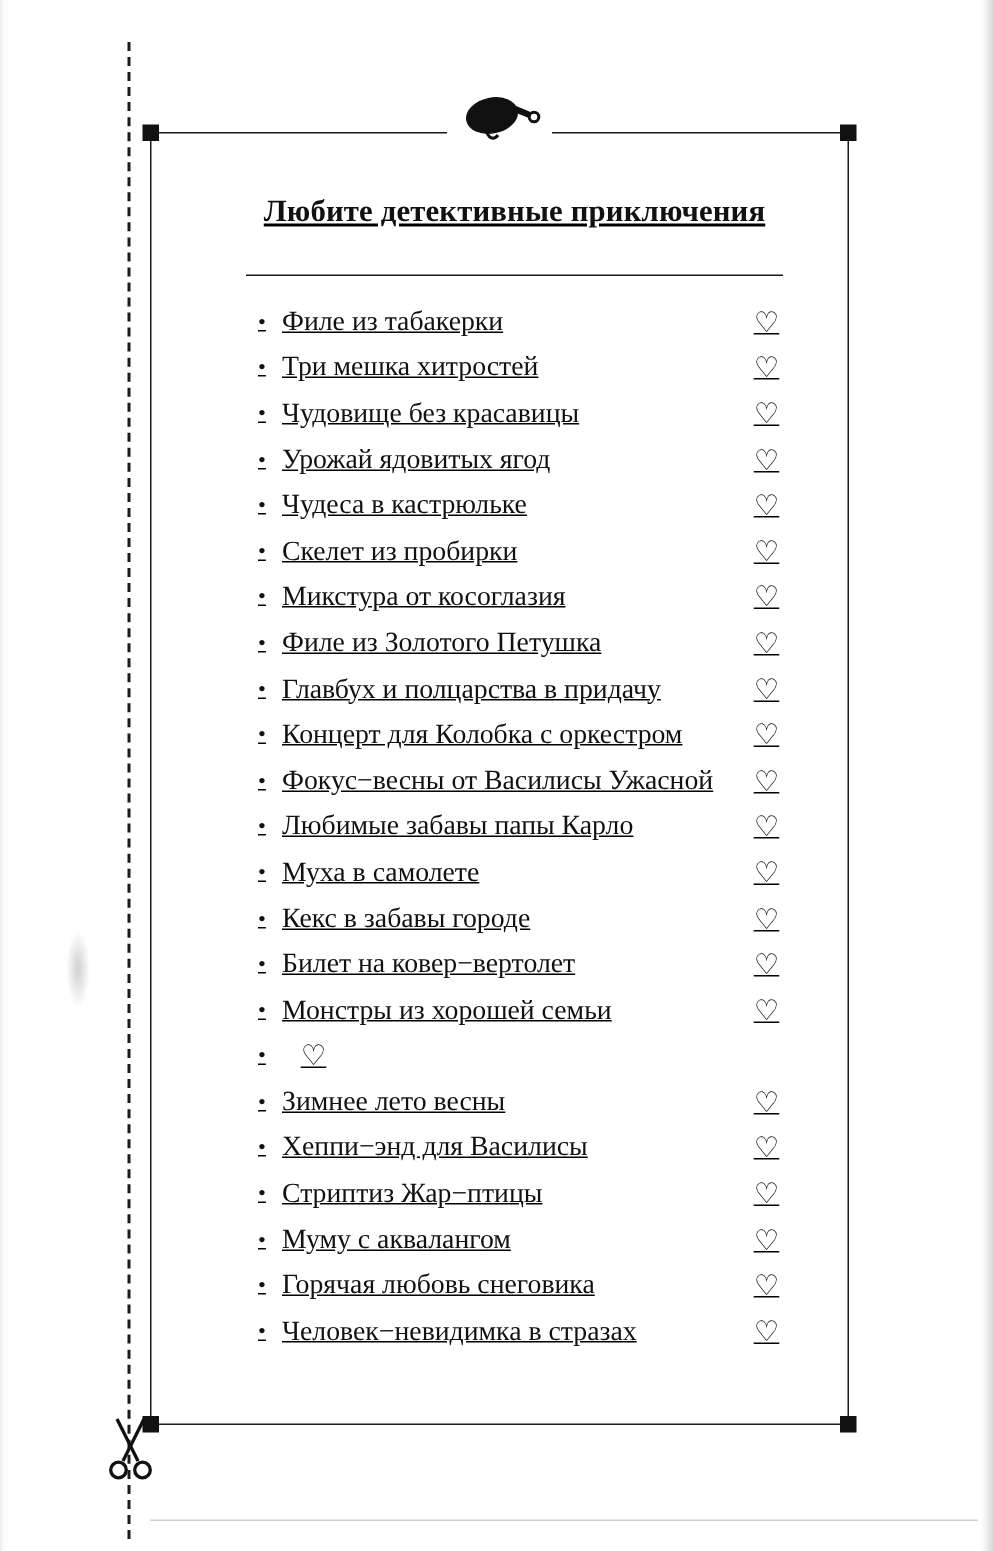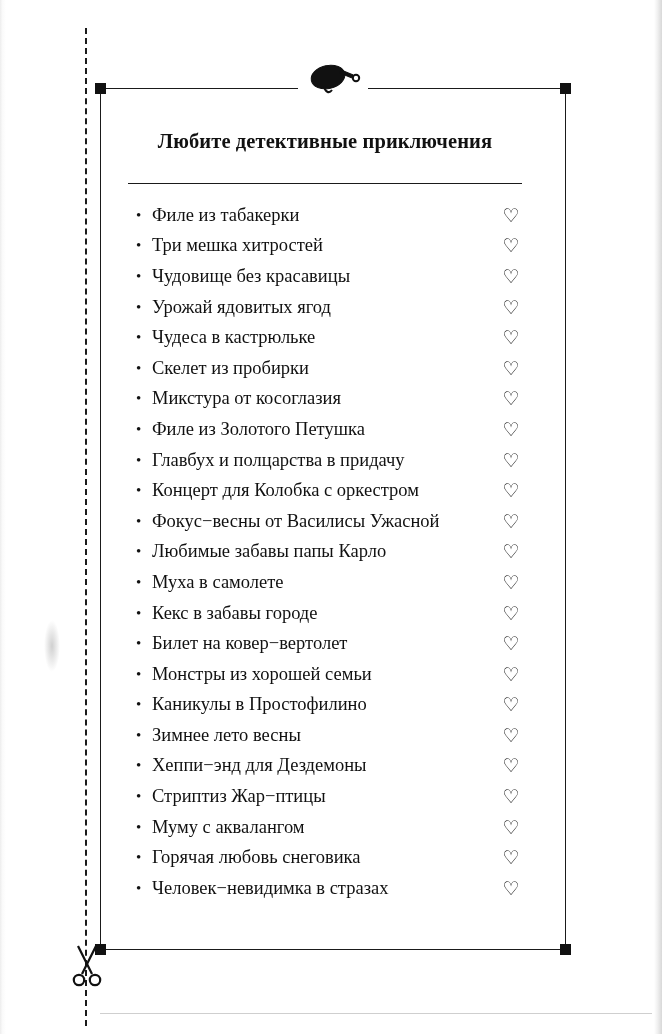--- a/index.html
+++ b/index.html
@@ -108,22 +108,23 @@
     height: 44px;
     background: #ffffff;
     display: flex;
     align-items: center;
     justify-content: center;
   }
 
   .coupon-inner {
     position: absolute;
     left: 0; right: 0; top: 0; bottom: 0;
-    padding: 38px 36px 0 20px;
+    padding: 38px 36px 0 56px;
     box-sizing: border-box;
+    text-decoration: underline;
   }
 
   .headline {
     text-align: center;
     font-weight: bold;
     font-size: 20.5px;
     line-height: 31px;
     color: #111;
     letter-spacing: 0.1px;
     margin: 0 6px;
@@ -295,31 +296,30 @@
         <span class="title-text">Билет на ковер−вертолет</span>
         <span class="heart">♡</span>
       </li>
       <li>
         <span class="bullet">•</span>
         <span class="title-text">Монстры из хорошей семьи</span>
         <span class="heart">♡</span>
       </li>
       <li>
         <span class="bullet">•</span>
-        <span class="title-text">Каникулы в Простофилино</span>
         <span class="heart">♡</span>
       </li>
       <li>
         <span class="bullet">•</span>
         <span class="title-text">Зимнее лето весны</span>
         <span class="heart">♡</span>
       </li>
       <li>
         <span class="bullet">•</span>
-        <span class="title-text">Хеппи−энд для Дездемоны</span>
+        <span class="title-text">Хеппи−энд для Василисы</span>
         <span class="heart">♡</span>
       </li>
       <li>
         <span class="bullet">•</span>
         <span class="title-text">Стриптиз Жар−птицы</span>
         <span class="heart">♡</span>
       </li>
       <li>
         <span class="bullet">•</span>
         <span class="title-text">Муму с аквалангом</span>

